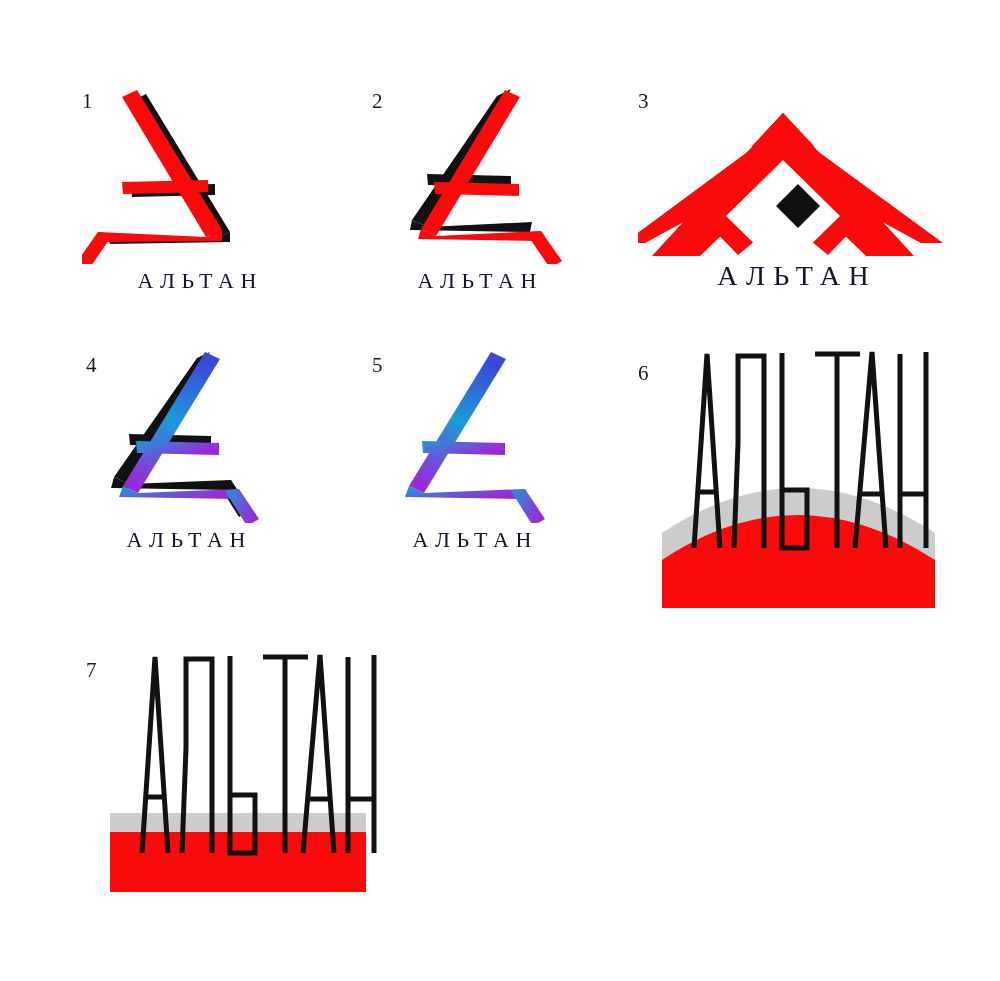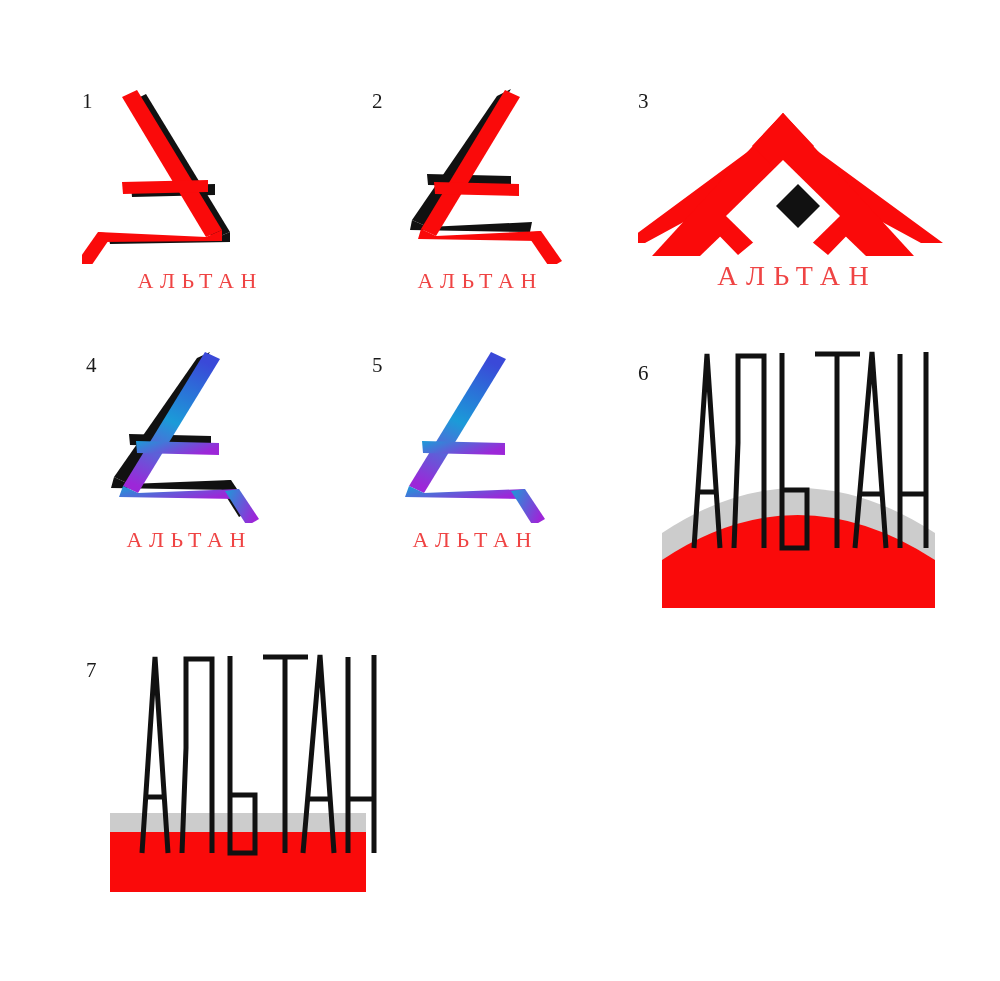--- a/index.html
+++ b/index.html
@@ -26,21 +26,21 @@
     position: absolute;
     font-family: "Liberation Serif", serif;
     font-size: 21px;
     color: #1a1a1a;
     line-height: 1;
     user-select: none;
   }
   .wordmark {
     position: absolute;
     font-family: "Liberation Serif", serif;
-    color: #ef4444;
+    color: #0f172a;
     letter-spacing: 0.30em;
     text-indent: 0.30em;
     white-space: nowrap;
     text-align: center;
     line-height: 1;
   }
   .mark-svg { display: block; }
 
   
   #v1 { left: 82px;  top: 84px;  width: 250px; height: 230px; }

